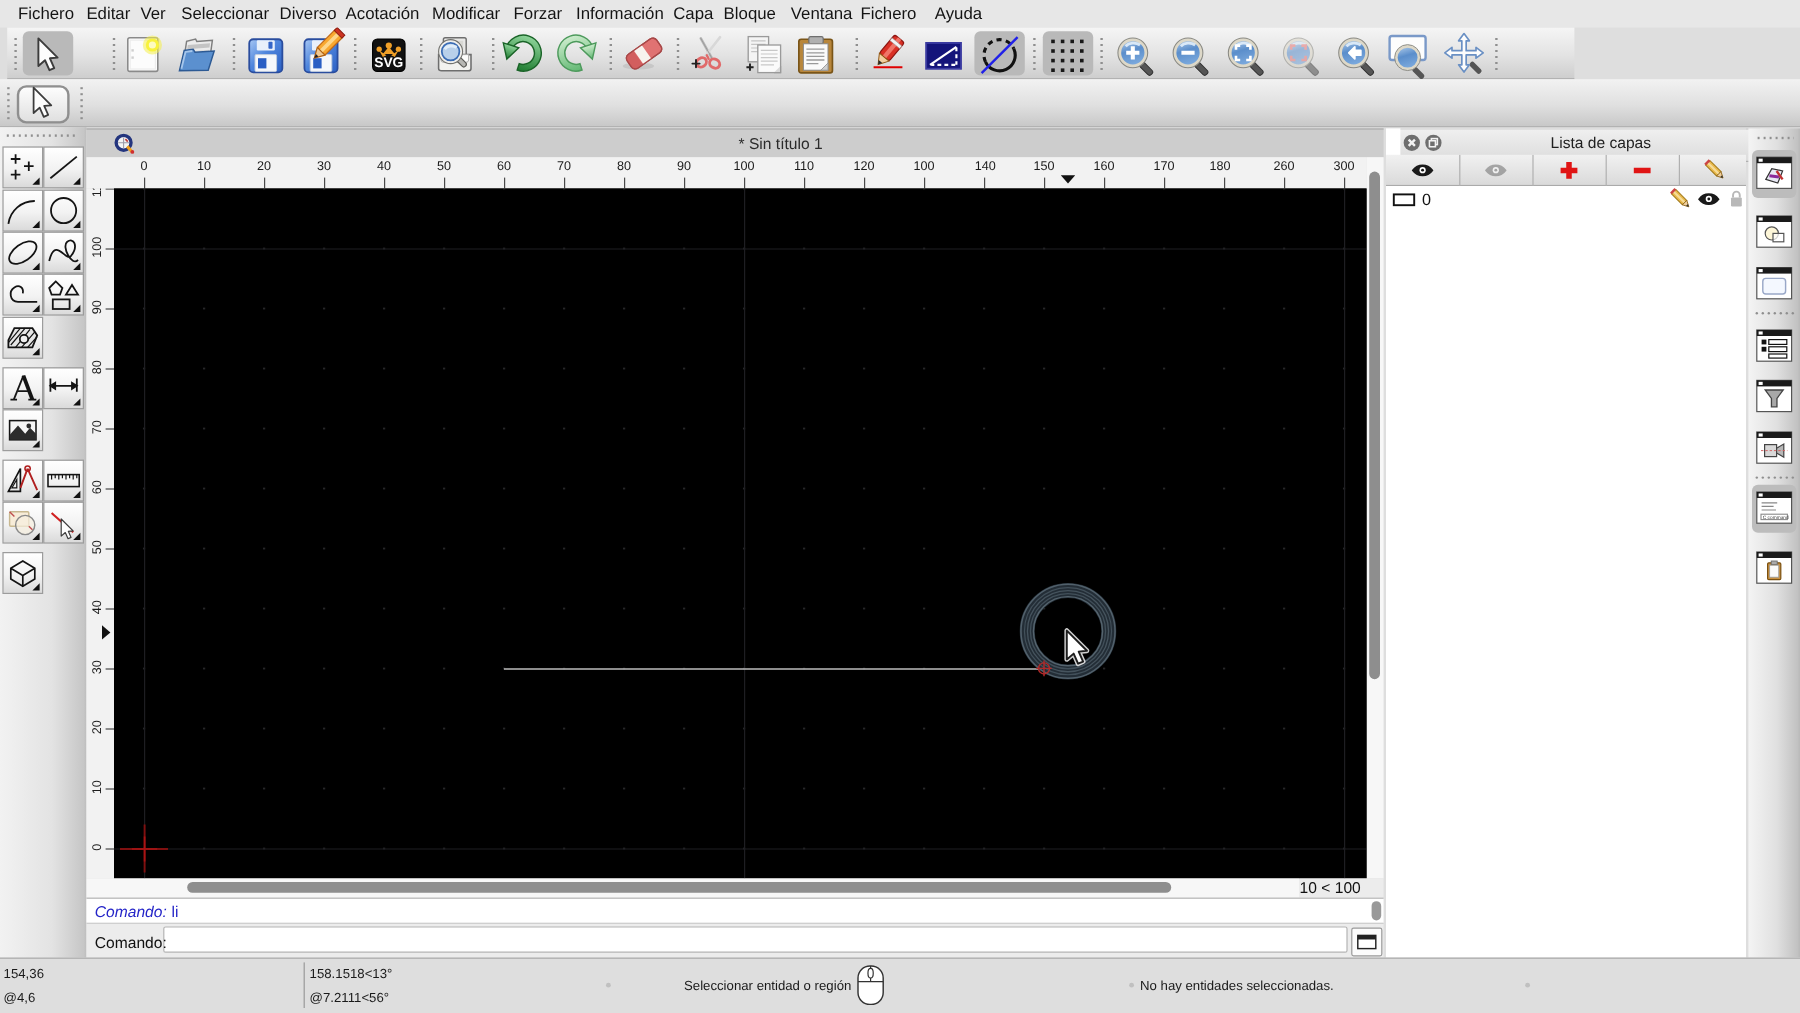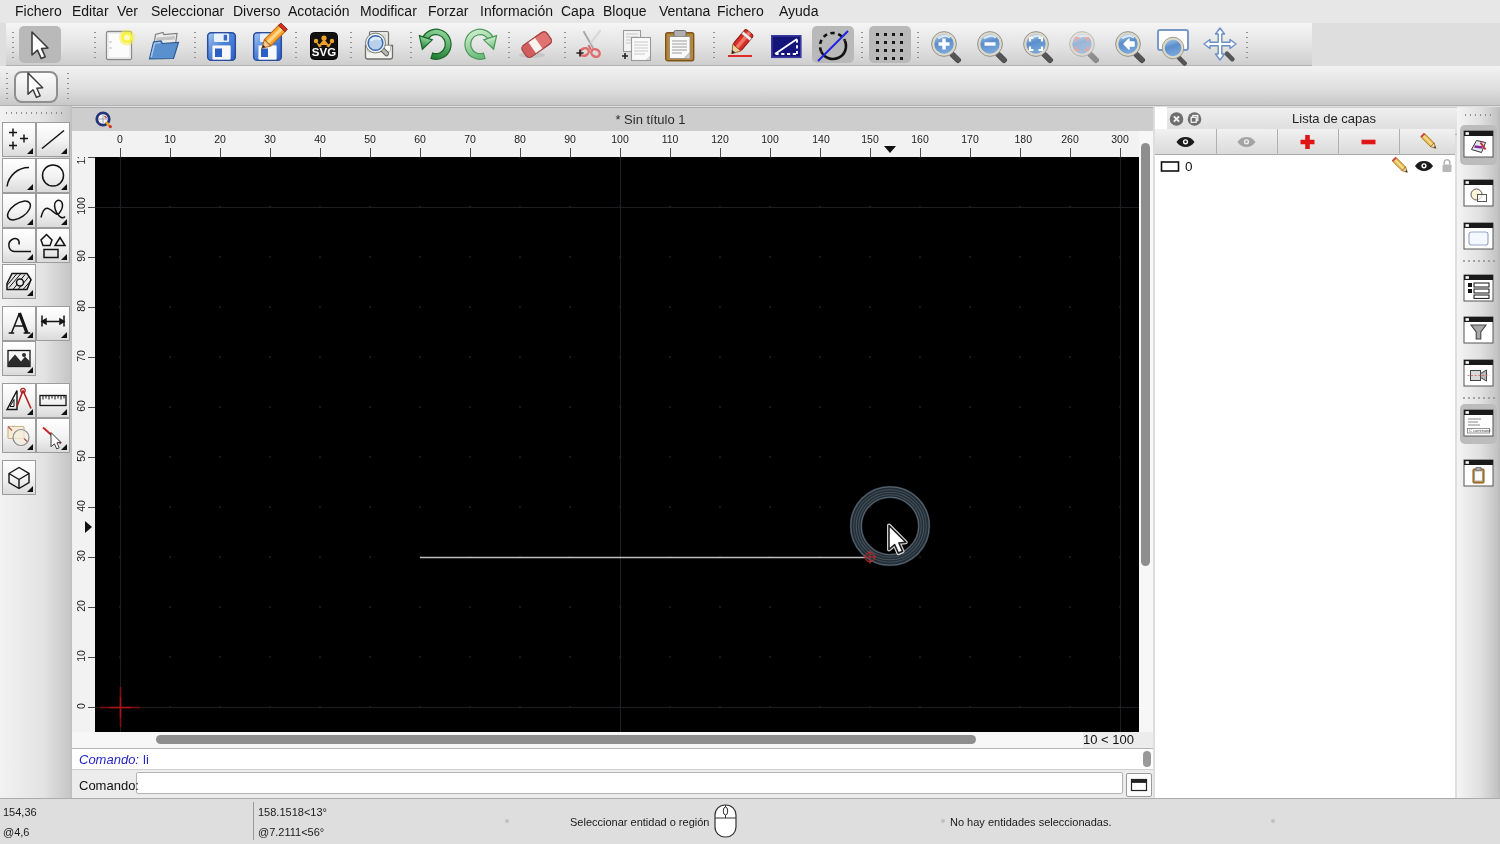--- a/index.html
+++ b/index.html
@@ -548,21 +548,21 @@
       <div class="rnum" style="left:663px;top:2px;width:24px;text-align:center">100</div>
       <div class="htick" style="left:675px"></div>
       <div class="rnum" style="left:714px;top:2px;width:24px;text-align:center">140</div>
       <div class="htick" style="left:725px"></div>
       <div class="rnum" style="left:763px;top:2px;width:24px;text-align:center">150</div>
       <div class="htick" style="left:775px"></div>
       <div class="rnum" style="left:813px;top:2px;width:24px;text-align:center">160</div>
       <div class="htick" style="left:825px"></div>
       <div class="rnum" style="left:863px;top:2px;width:24px;text-align:center">170</div>
       <div class="htick" style="left:875px"></div>
-      <div class="rnum" style="left:913px;top:2px;width:24px;text-align:right">180</div>
+      <div class="rnum" style="left:913px;top:2px;width:24px;text-align:left">180</div>
       <div class="htick" style="left:925px"></div>
       <div class="rnum" style="left:963px;top:2px;width:24px;text-align:center">260</div>
       <div class="htick" style="left:975px"></div>
       <div class="rnum" style="left:1013px;top:2px;width:24px;text-align:center">300</div>
       <div class="htick" style="left:1025px"></div>
       <svg width="1044" height="26" style="position:absolute;left:0;top:0">
         <path d="M789,15 L801,15 L795,22 Z" fill="#111"></path>
       </svg>
     </div>
   <div id="vruler" class="abs">

